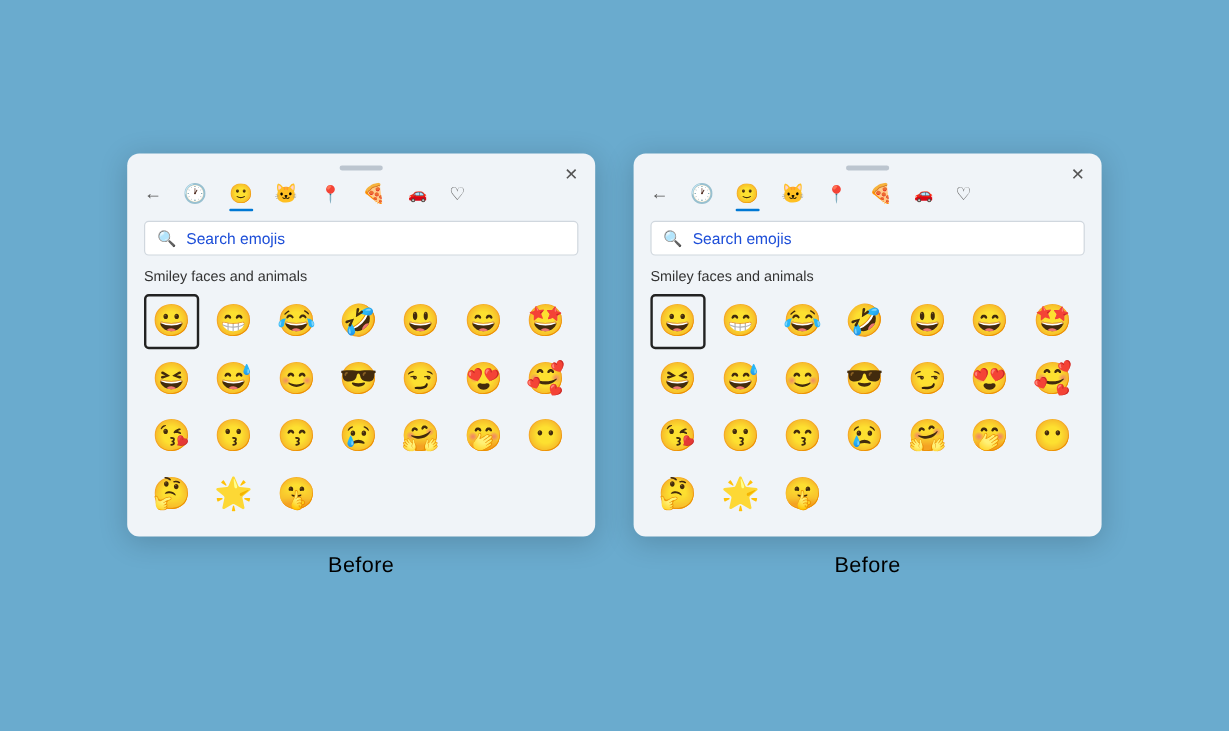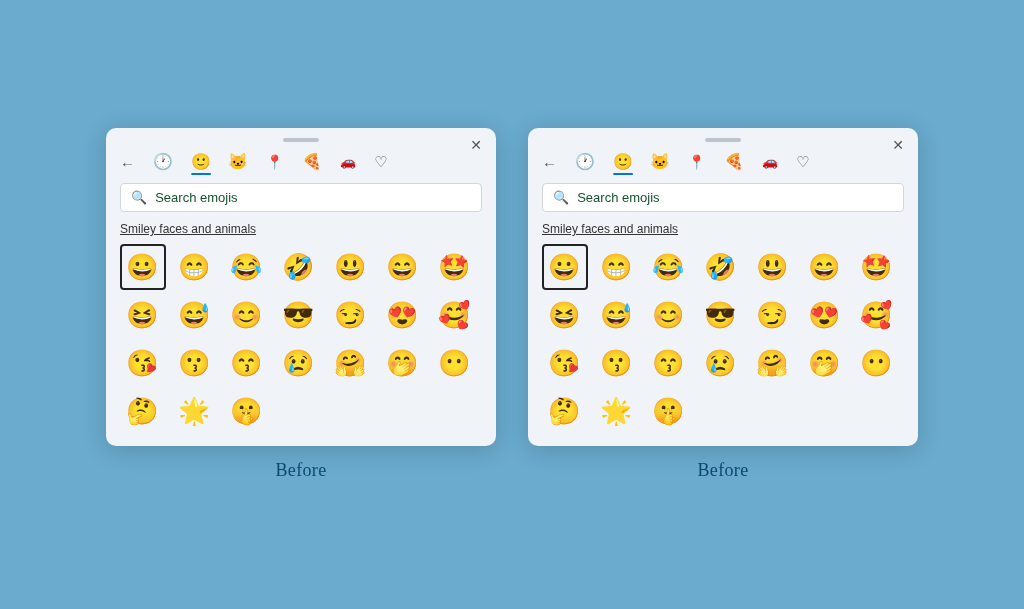--- a/index.html
+++ b/index.html
@@ -23,25 +23,24 @@
     }
 
     .panel-wrapper {
       display: flex;
       flex-direction: column;
       align-items: center;
       gap: 14px;
     }
 
     .panel-label {
-      color: #0c4a6e;
+      color: #000000;
       font-size: 18px;
       font-weight: 400;
       letter-spacing: 0.02em;
-      font-family: Liberation Serif, serif;
     }
 
     .emoji-picker {
       background: #f0f4f8;
       border-radius: 10px;
       width: 390px;
       padding: 0 0 12px 0;
       box-shadow: 0 4px 24px rgba(0,0,0,0.18);
       position: relative;
     }
@@ -114,31 +113,30 @@
       gap: 8px;
     }
 
     .search-icon-svg {
       color: #888;
       font-size: 13px;
       flex-shrink: 0;
     }
 
     .search-placeholder {
-      color: #14532d;
+      color: #1d4ed8;
       font-size: 13px;
       flex: 1;
     }
 
     .section-label {
       padding: 0 14px 8px 14px;
       font-size: 12px;
       color: #333;
       font-weight: 400;
-      text-decoration: underline;
     }
 
     .emoji-grid {
       display: grid;
       grid-template-columns: repeat(7, 1fr);
       gap: 2px;
       padding: 0 14px;
     }
 
     .emoji-cell {

